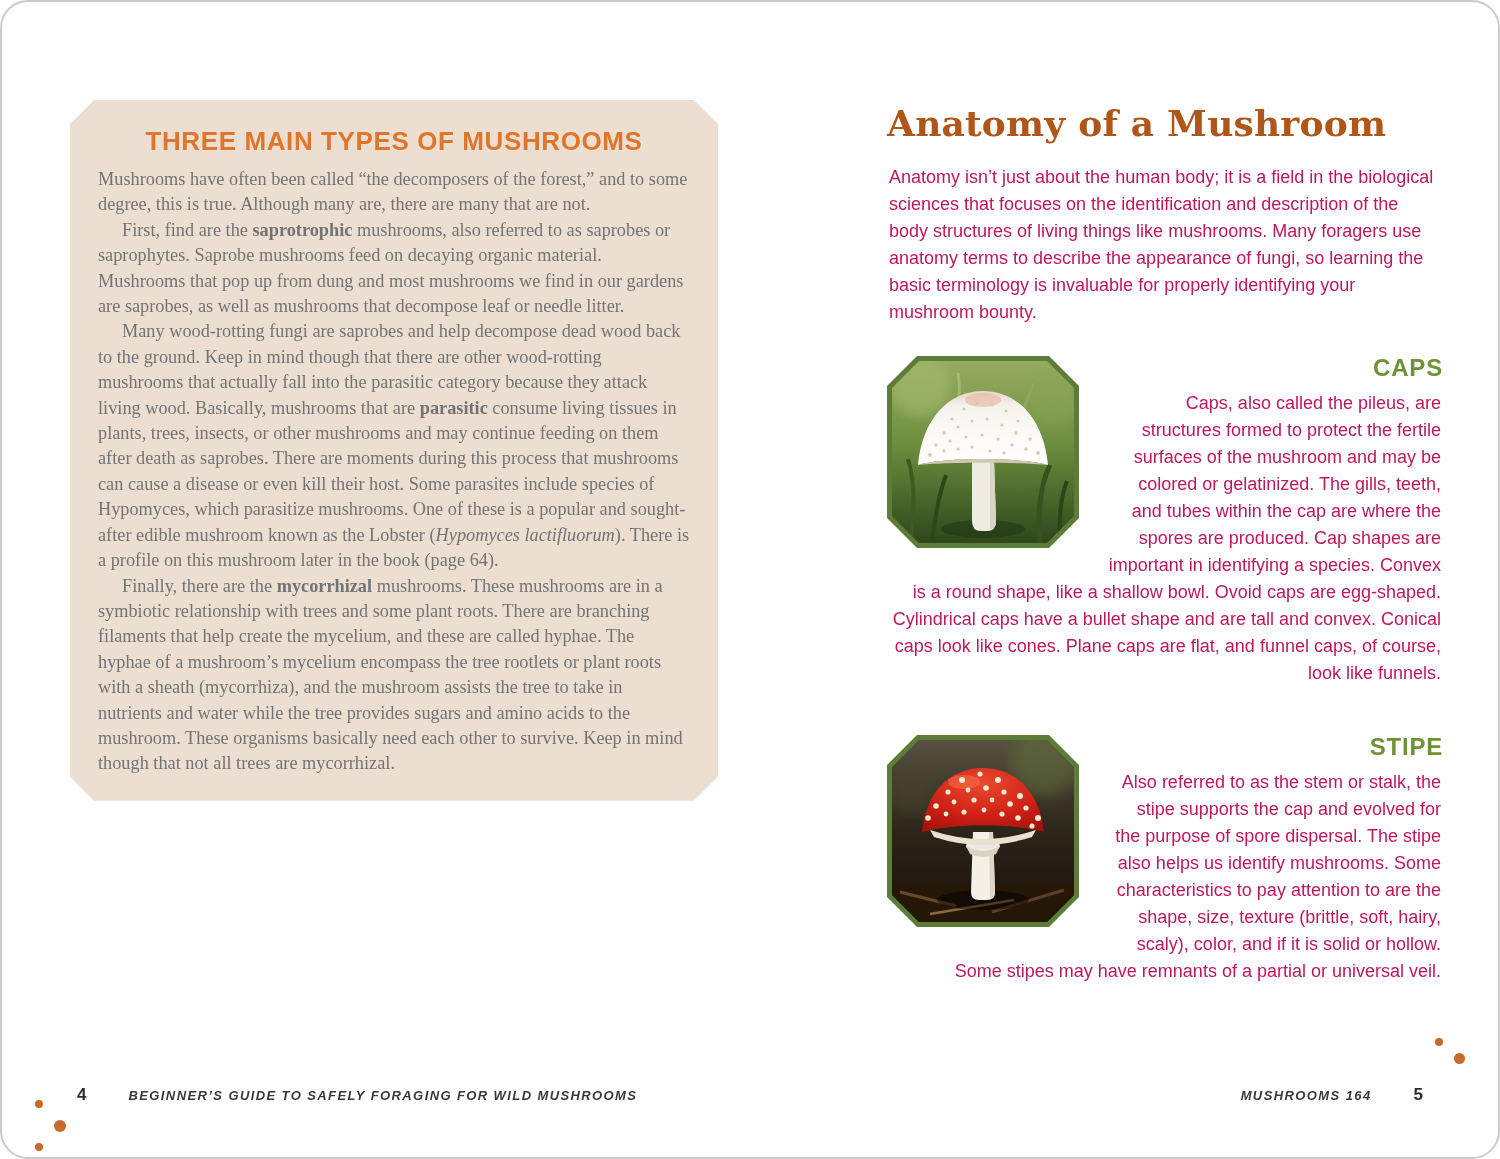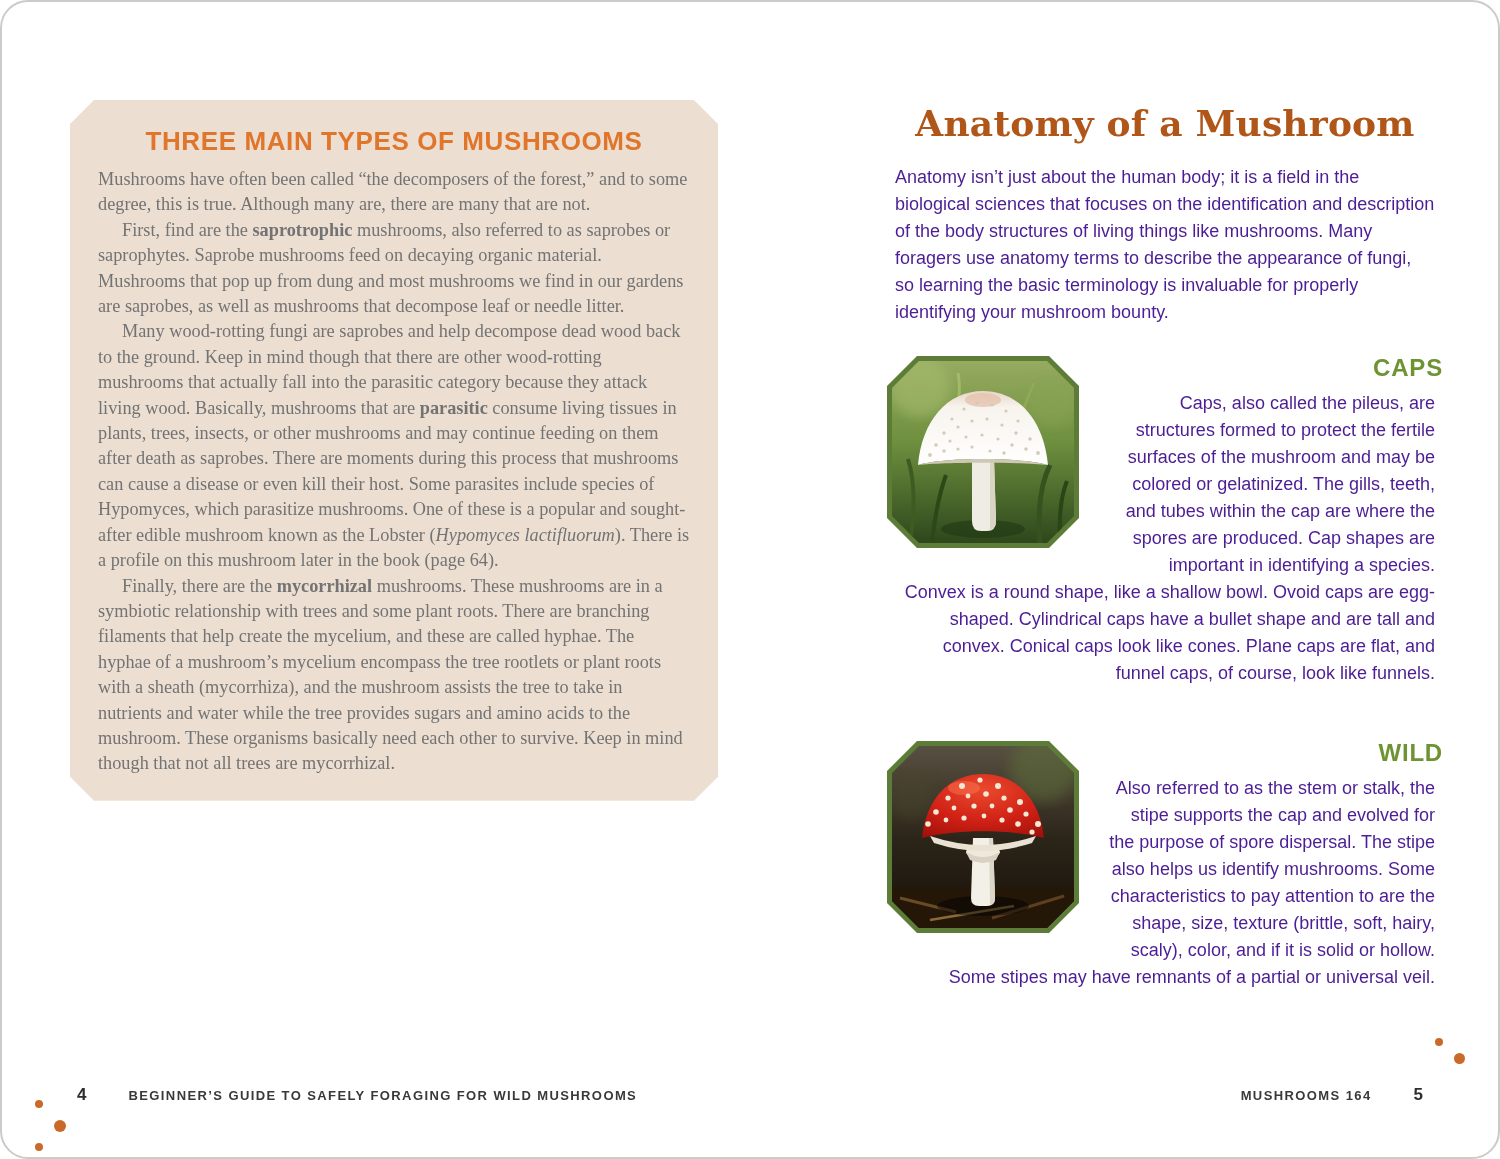--- a/index.html
+++ b/index.html
@@ -32,24 +32,24 @@
   .box-body p{margin:0;}
   .box-body p.indent{text-indent:24px;}
   .box-body .b{font-weight:bold;}
   .box-body .i{font-style:italic;}
 
   
   .right-col{position:absolute;left:885px;top:100px;width:556px;}
   .page-title{
     margin:0 0 20px 0;
     font-family:"DejaVu Serif","Liberation Serif",serif;
-    font-weight:700;font-size:36px;color:#b05618;letter-spacing:.2px;text-align:center;
+    font-weight:700;font-size:36px;color:#b05618;letter-spacing:.2px;
   }
   .intro, .section-text{
-    margin:8px;font-size:18px;line-height:27px;color:#4c1d95;
+    margin:2px;font-size:18px;line-height:27px;color:#be185d;
     font-family:"Liberation Sans",sans-serif;
   }
   .section{display:flow-root;margin-top:26px;text-align:right;}
   .section + .section{margin-top:42px;}
   .octagon{
     float:left;width:192px;height:192px;margin:4px 28px 10px 0;position:relative;
     background:#5d7c37;
     clip-path:polygon(30px 0,calc(100% - 30px) 0,100% 30px,100% calc(100% - 30px),calc(100% - 30px) 100%,30px 100%,0 calc(100% - 30px),0 30px);
   }
   .octagon svg{
@@ -62,21 +62,21 @@
   }
 
   
   .footer{
     position:absolute;left:75px;right:75px;bottom:52px;
     display:flex;justify-content:space-between;align-items:baseline;
   }
   .footer-group{display:flex;align-items:baseline;gap:42px;}
   .page-num{font-weight:700;font-size:17px;color:#2f2e2c;}
   .footer-label{
-    font-weight:700;font-size:13px;letter-spacing:1.4px;color:#3a3937;
+    font-weight:700;font-size:13px;letter-spacing:1.4px;color:#3a3937;font-style:italic;
   }
 
   
   .dot{position:absolute;border-radius:50%;background:#c96a28;}
   .dot.d1{left:33px;top:1098px;width:8px;height:8px;}
   .dot.d2{left:52px;top:1118px;width:12px;height:12px;}
   .dot.d3{left:33px;top:1141px;width:8px;height:8px;}
   .dot.d4{left:1433px;top:1036px;width:8px;height:8px;}
   .dot.d5{left:1452px;top:1051px;width:11px;height:11px;}
 </style>
@@ -219,21 +219,21 @@
             <circle cx="36" cy="78" r="2.8"></circle>
               <circle cx="54" cy="74" r="2.4"></circle>
               <circle cx="72" cy="72" r="2.6"></circle>
             <circle cx="92" cy="70" r="2.4"></circle>
               <circle cx="110" cy="74" r="2.6"></circle>
               <circle cx="126" cy="78" r="2.8"></circle>
             <circle cx="140" cy="86" r="2.6"></circle>
           </g>
         </svg>
       </div>
-      <h3 class="section-heading">WILD</h3>
+      <h3 class="section-heading">STIPE</h3>
       <p class="section-text">Also referred to as the stem or stalk, the stipe supports the cap and evolved for the purpose of spore dispersal. The stipe also helps us identify mushrooms. Some characteristics to pay attention to are the shape, size, texture (brittle, soft, hairy, scaly), color, and if it is solid or hollow. Some stipes may have remnants of a partial or universal veil.</p>
     </div>
   </div>
 
   <div class="footer">
     <div class="footer-group">
       <span class="page-num">4</span>
       <span class="footer-label">BEGINNER’S GUIDE TO SAFELY FORAGING FOR WILD MUSHROOMS</span>
     </div>
     <div class="footer-group">

